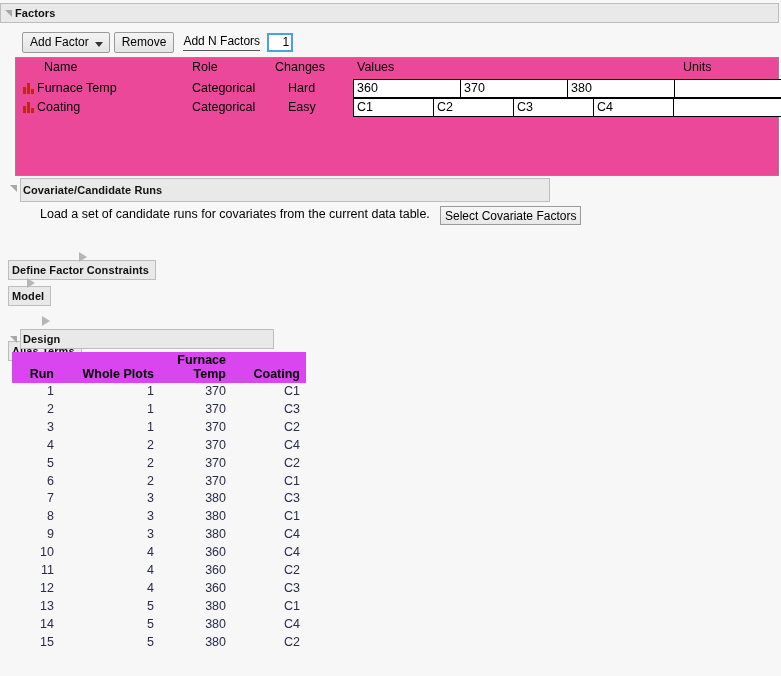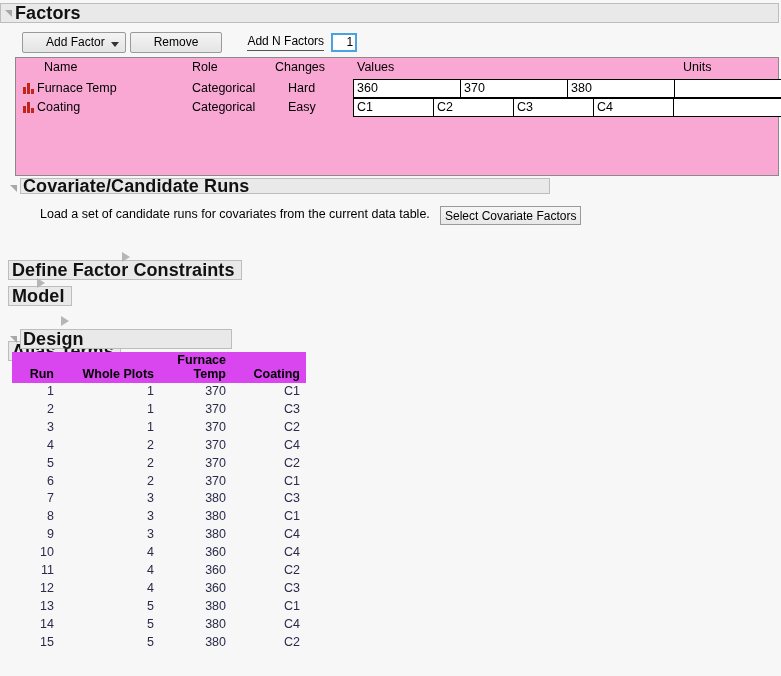--- a/index.html
+++ b/index.html
@@ -22,21 +22,21 @@
     display: flex;
     align-items: center;
     background: #e9e9e9;
     border: 1px solid #bdbdbd;
     height: 20px;
     box-sizing: border-box;
     padding-left: 2px;
   }
   .outline-title {
     font-weight: bold;
-    font-size: 18px;
+    font-size: 11px;
     color: #111;
     letter-spacing: 0.1px;
     white-space: nowrap;
   }
   .tri {
     width: 12px;
     height: 20px;
     flex: 0 0 12px;
     position: relative;
   }
@@ -79,21 +79,21 @@
     display: flex;
     align-items: center;
     height: 22px;
   }
   .btn {
     background: linear-gradient(#f4f4f4, #e4e4e4);
     border: 1px solid #9a9a9a;
     border-radius: 2px;
     height: 21px;
     box-sizing: border-box;
-    padding: 0 23px;
+    padding: 0 7px;
     font-size: 12px;
     font-family: "Liberation Sans", sans-serif;
     color: #000;
     display: flex;
     align-items: center;
     cursor: default;
   }
   #add-factor-btn {
     padding-right: 20px;
     position: relative;
@@ -101,21 +101,21 @@
   #add-factor-btn .caret {
     position: absolute;
     right: 6px; top: 9px;
     width: 0; height: 0;
     border-left: 4px solid transparent;
     border-right: 4px solid transparent;
     border-top: 5px solid #333;
   }
   #remove-btn { margin-left: 4px; }
   #add-n-label {
-    margin-left: 25px;
+    margin-left: 9px;
     font-size: 12px;
     border-bottom: 1px solid #555;
     padding-bottom: 1px;
     line-height: 15px;
   }
   #add-n-input {
     margin-left: 7px;
     width: 26px;
     height: 19px;
     box-sizing: border-box;
@@ -129,21 +129,21 @@
     outline: none;
   }
   #add-n-input::selection { background: #b5d7f0; }
 
   
   #factors-table {
     position: absolute;
     left: 15px; top: 57px;
     width: 764px;
     height: 119px;
-    background: #f9a8d4;
+    background: #ec4899;
     border: 1px solid #8a8a8a;
     box-sizing: border-box;
   }
   .fac-head {
     position: absolute;
     top: 2px;
     font-size: 12.5px;
     color: #000;
   }
   .fac-head.name    { left: 28px; }
@@ -210,21 +210,21 @@
 
   
   #cov-wrap {
     position: absolute;
     left: 8px; top: 178px;
     display: flex;
     align-items: flex-start;
   }
   #cov-bar {
     width: 530px;
-    height: 16px;
+    height: 24px;
   }
   #cov-body {
     position: absolute;
     left: 34px; top: 206px;
     display: flex;
     align-items: flex-start;
   }
   #select-cov-btn {
     border: 1px solid #9a9a9a;
     background: linear-gradient(#f6f6f6, #e8e8e8);
@@ -257,21 +257,21 @@
   #sec-model       { top: 274px; }
   #sec-alias       { top: 312px; gap: 17px; }
 
   
   #design-wrap {
     position: absolute;
     left: 8px; top: 329px;
     display: flex;
     align-items: center;
   }
-  #design-bar { width: 212px; height: 20px; }
+  #design-bar { width: 254px; height: 20px; }
 
   #design-table {
     position: absolute;
     left: 12px; top: 352px;
     border-collapse: collapse;
     font-size: 12.5px;
   }
   #design-table th {
     background: #d946ef;
     font-weight: bold;

